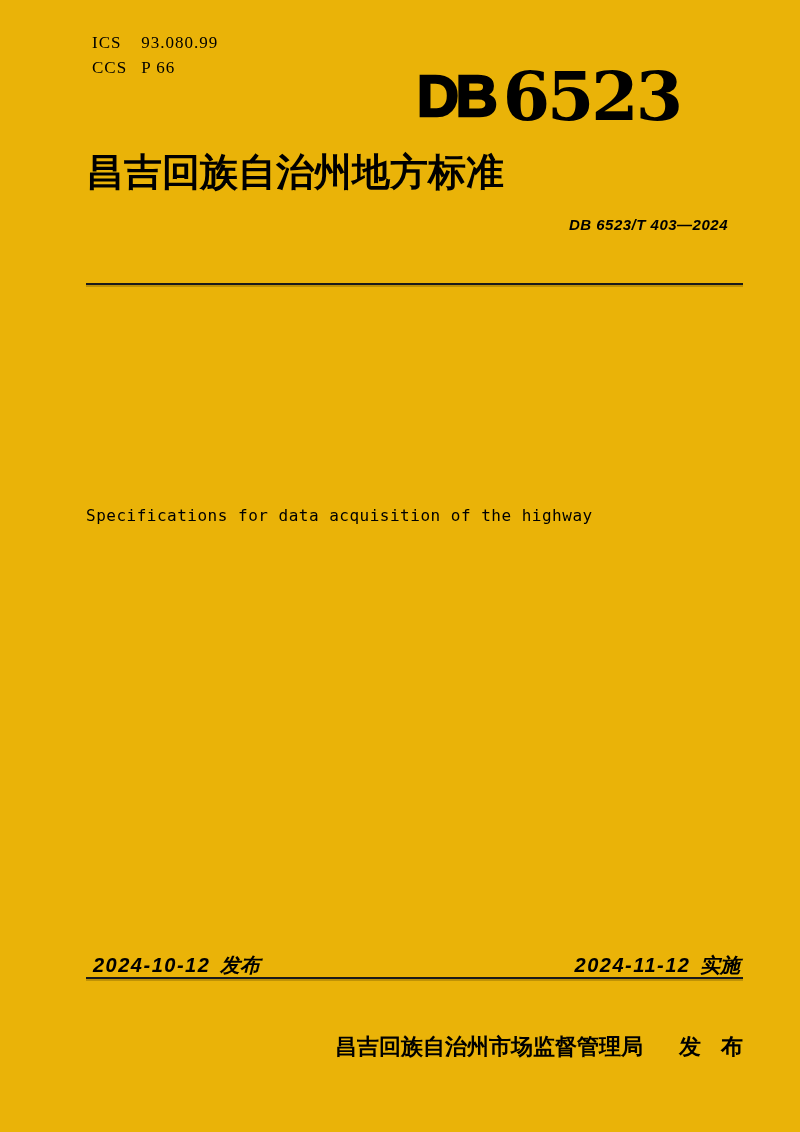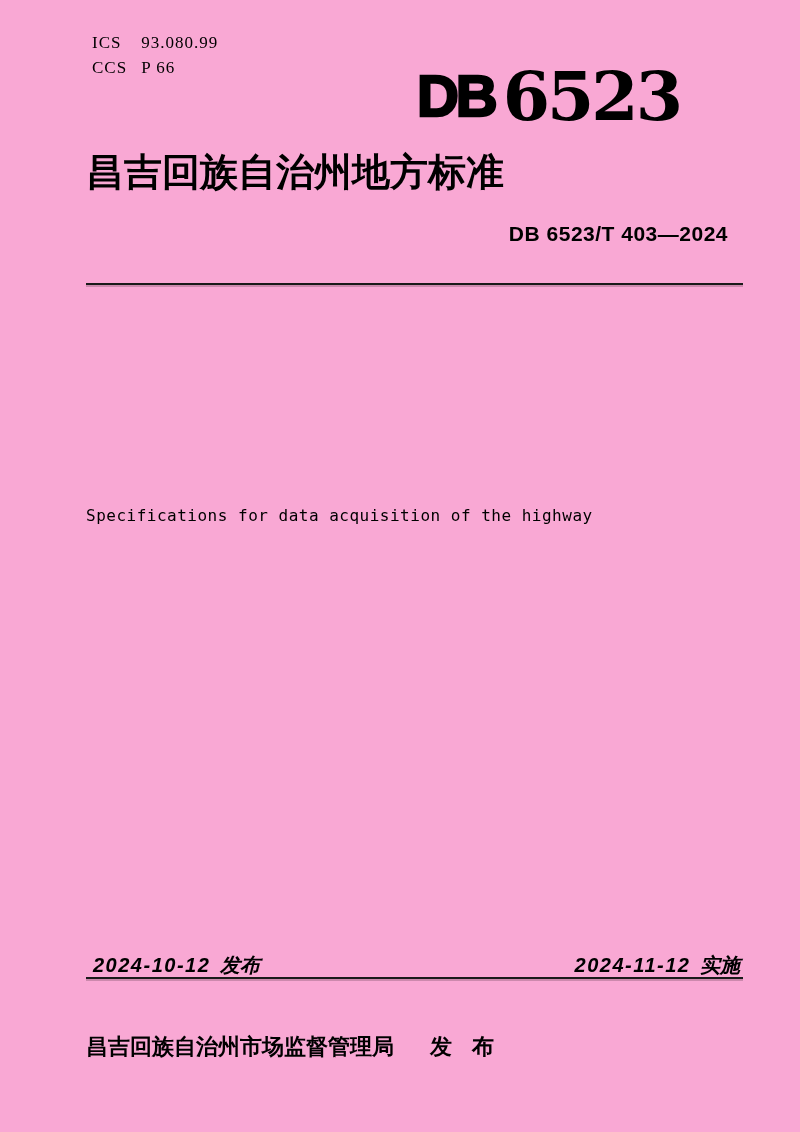--- a/index.html
+++ b/index.html
@@ -4,21 +4,21 @@
 <style>
   html, body {
     margin: 0;
     padding: 0;
     background: #ffffff;
   }
   .page {
     position: relative;
     width: 800px;
     height: 1132px;
-    background: #f9a8d4;
+    background: #eab308;
     color: #000000;
     font-family: "Liberation Sans", sans-serif;
     overflow: hidden;
   }
   
   .codes {
     position: absolute;
     left: 92px;
     top: 30px;
     font-family: "Liberation Serif", serif;
@@ -64,24 +64,25 @@
     text-align: justify;
     text-align-last: justify;
     white-space: nowrap;
     display: flex;
     justify-content: space-between;
   }
   
   .std-no {
     position: absolute;
     right: 72px;
-    top: 222px;
-    font-size: 21px;
+    top: 216px;
+    font-size: 15px;
     font-weight: bold;
     letter-spacing: 0.5px;
+    font-style: italic;
   }
   .rule {
     position: absolute;
     left: 86px;
     width: 657px;
     height: 2px;
     background: #1a1a1a;
     box-shadow: 0 2px 0 rgba(0,0,0,0.18);
   }
   .rule-top { top: 283px; }
@@ -119,21 +120,21 @@
     font-style: italic;
   }
   .dates .num { letter-spacing: 1.5px; }
   .dates .datelabel { margin-left: 4px; }
   
   .publisher-line {
     position: absolute;
     left: 86px;
     top: 1032px;
     width: 657px;
-    text-align: left;
+    text-align: right;
     font-size: 22px;
     font-weight: bold;
     white-space: nowrap;
   }
   .publish-action {
     margin-left: 36px;
     word-spacing: 14px;
   }
 </style>
 </head>

